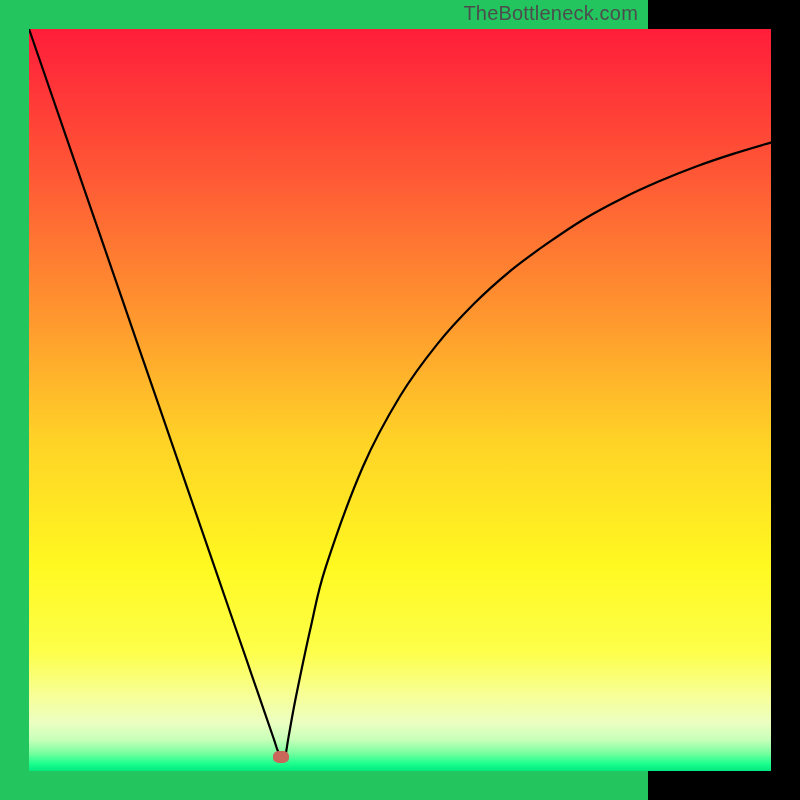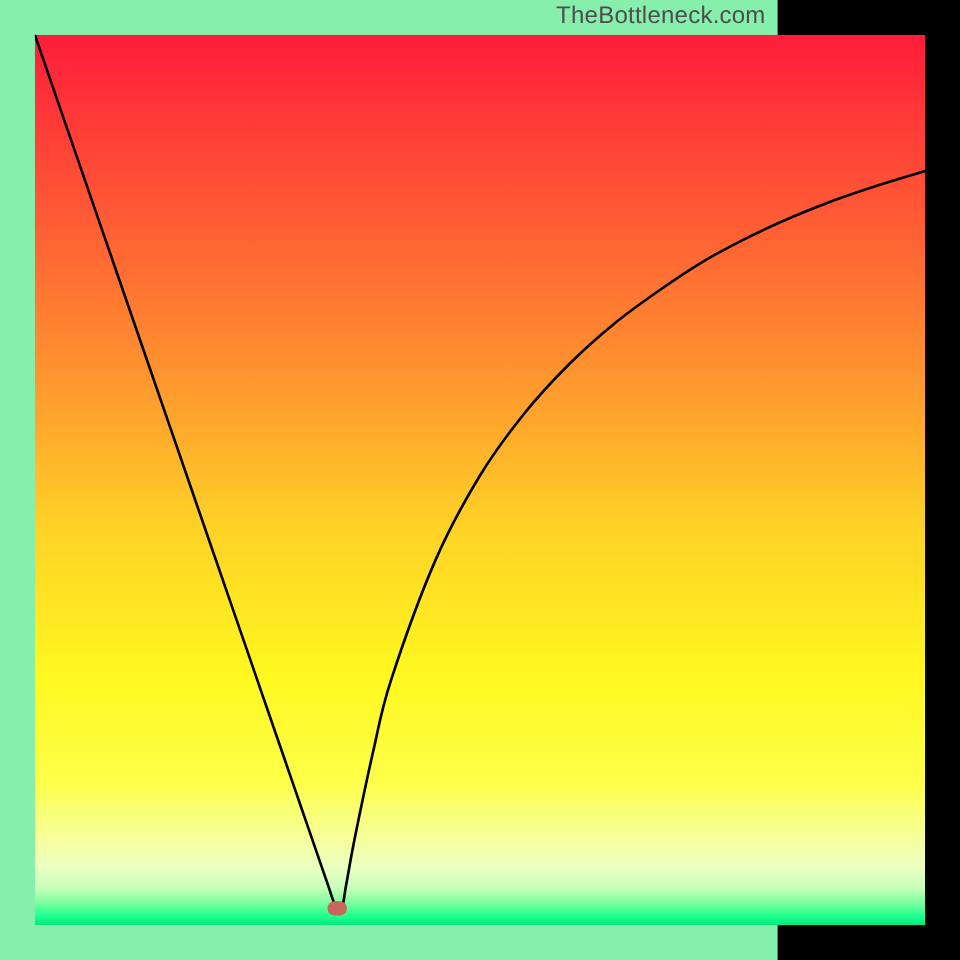--- a/index.html
+++ b/index.html
@@ -8,21 +8,21 @@
     width: 800px;
     height: 800px;
     background: #000;
     font-family: Arial, Helvetica, sans-serif;
     overflow: hidden;
   }
   .frame {
     position: relative;
     width: 648px;
     height: 800px;
-    background: #86efac;
+    background: #22c55e;
   }
   .watermark {
     position: absolute;
     top: 2px;
     right: 10px;
     color: #4d4d4d;
     font-size: 20px;
     font-weight: 500;
     letter-spacing: 0.2px;
     z-index: 3;

